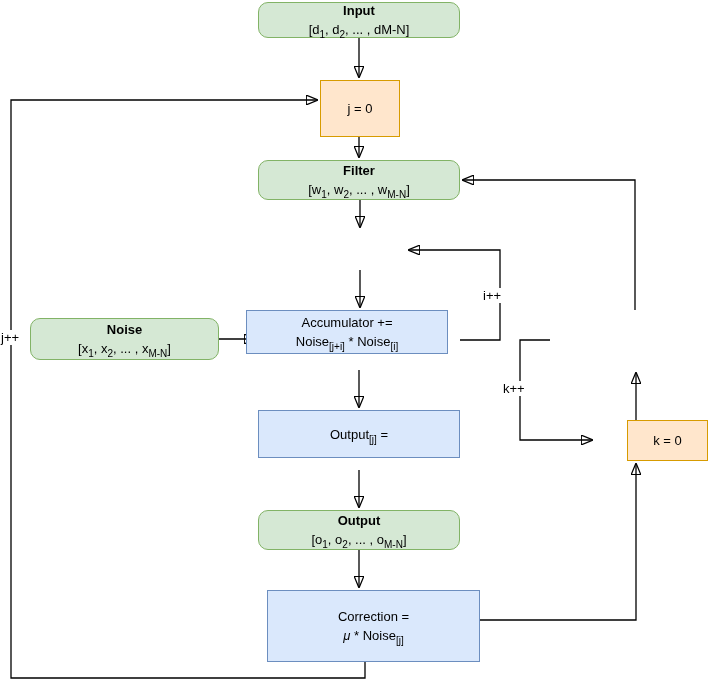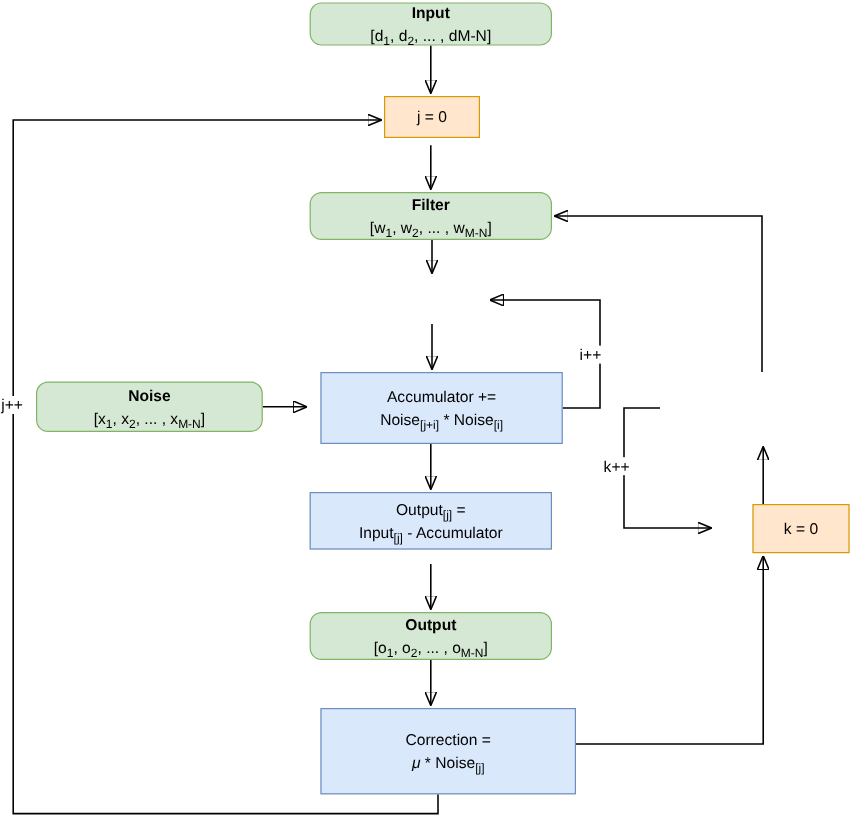--- a/index.html
+++ b/index.html
@@ -89,43 +89,42 @@
     <path d="M636,420 L636,373" marker-end="url(#arrow)"></path>
     <path d="M550,340 L520,340 L520,440 L592,440" marker-end="url(#arrow)"></path>
     <path d="M635,310 L635,180 L463,180" marker-end="url(#arrow)"></path>
   </svg>
 
   <div class="node green" style="left:258px; top:2px; width:202px; height:36px;">
     <div class="title">Input</div>
     <div><span>[d</span><sub>1</sub><span>, d</span><sub>2</sub><span>, ... , dM-N]</span></div>
   </div>
 
-  <div class="node orange" style="left:320px; top:80px; width:80px; height:35px;">
+  <div class="node orange" style="left:320px; top:80px; width:80px; height:57px;">
     <div>j = 0</div>
   </div>
 
   <div class="node green" style="left:258px; top:160px; width:202px; height:40px;">
     <div class="title">Filter</div>
     <div><span>[w</span><sub>1</sub><span>, w</span><sub>2</sub><span>, ... , w</span><sub>M-N</sub><span>]</span></div>
   </div>
 
 
   <div class="node green" style="left:30px; top:318px; width:189px; height:42px;">
     <div class="title">Noise</div>
     <div><span>[x</span><sub>1</sub><span>, x</span><sub>2</sub><span>, ... , x</span><sub>M-N</sub><span>]</span></div>
   </div>
 
-  <div class="node blue" style="left:267px; top:310px; width:202px; height:60px;">
+  <div class="node blue" style="left:246px; top:310px; width:202px; height:44px;">
     <div><span>Accumulator +=</span></div>
     <div><span>Noise</span><sub>[j+i]</sub><span> * Noise</span><sub>[i]</sub></div>
   </div>
 
   <div class="node blue" style="left:258px; top:410px; width:202px; height:48px;">
     <div><span>Output</span><sub>[j]</sub><span> =</span></div>
-    <div><span>Input</span><sub>[j]</sub><span> - Accumulator</span></div>
   </div>
 
   <div class="node green" style="left:258px; top:510px; width:202px; height:40px;">
     <div class="title">Output</div>
     <div><span>[o</span><sub>1</sub><span>, o</span><sub>2</sub><span>, ... , o</span><sub>M-N</sub><span>]</span></div>
   </div>
 
   <div class="node blue" style="left:267px; top:590px; width:213px; height:72px;">
     <div><span>Correction =</span></div>
     <div><i>μ</i><span> * Noise</span><sub>[j]</sub></div>

